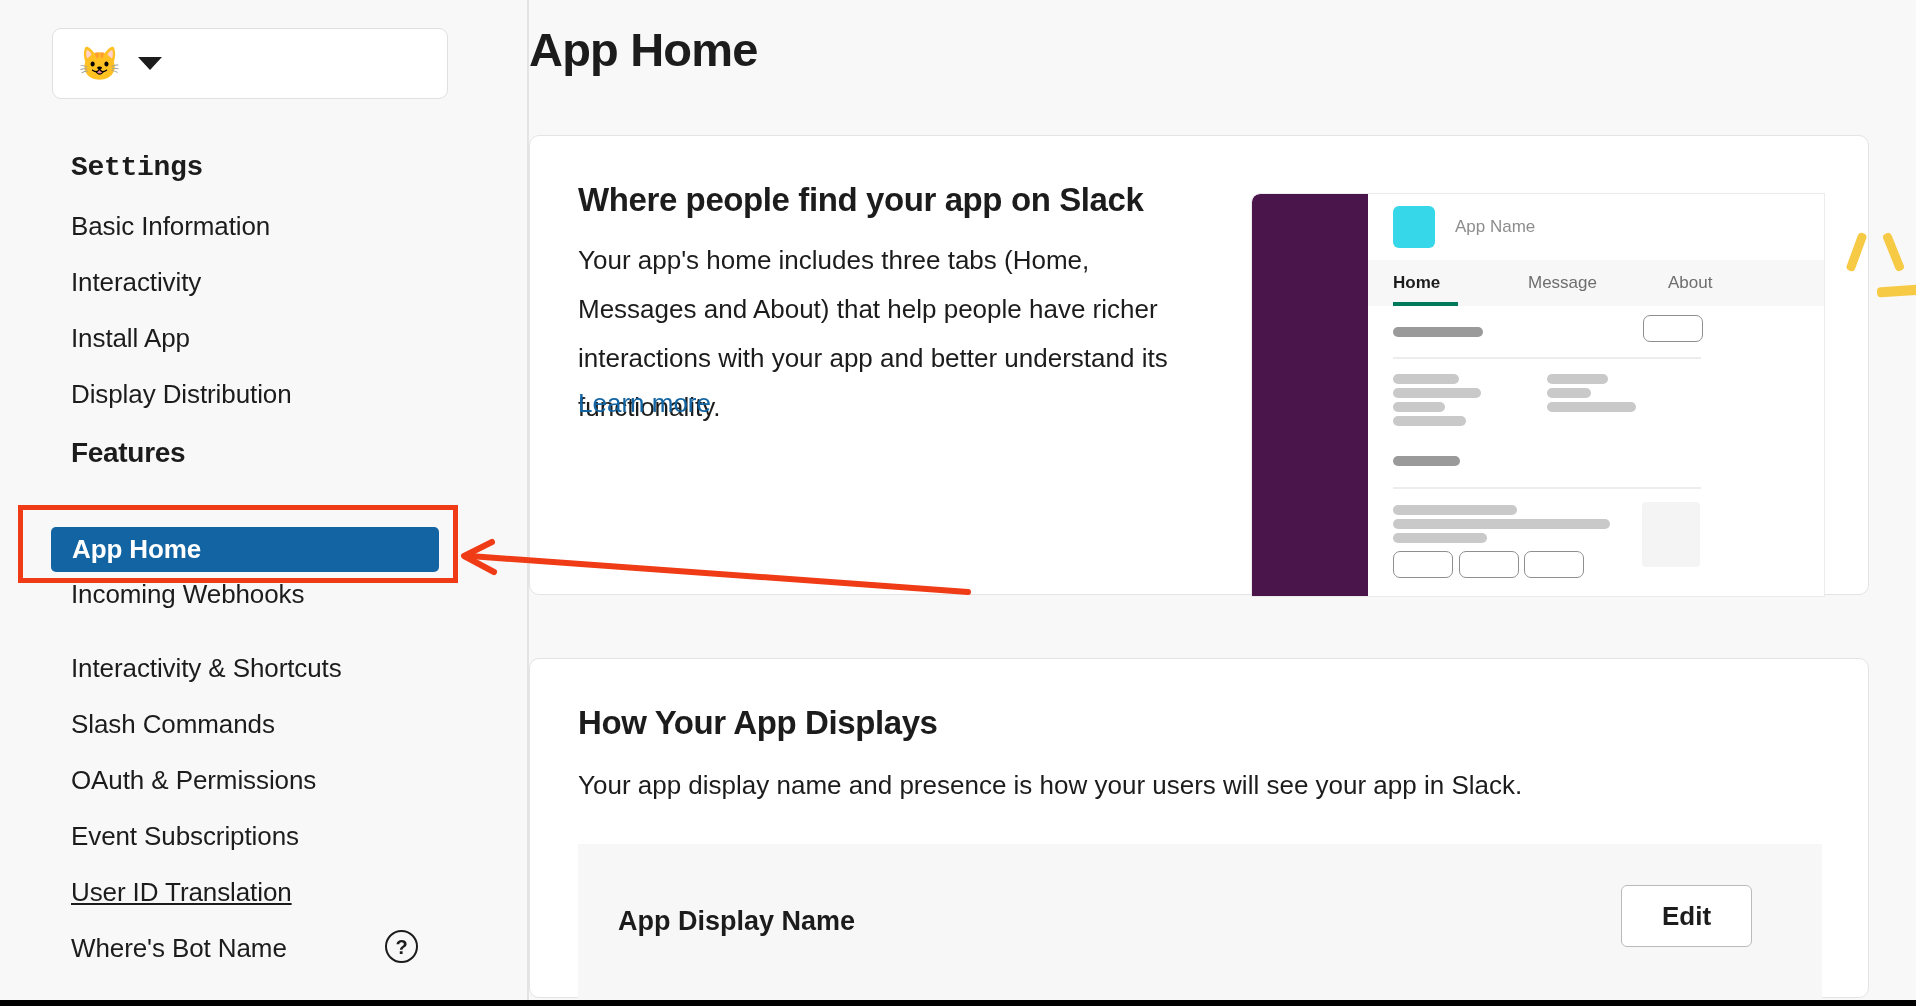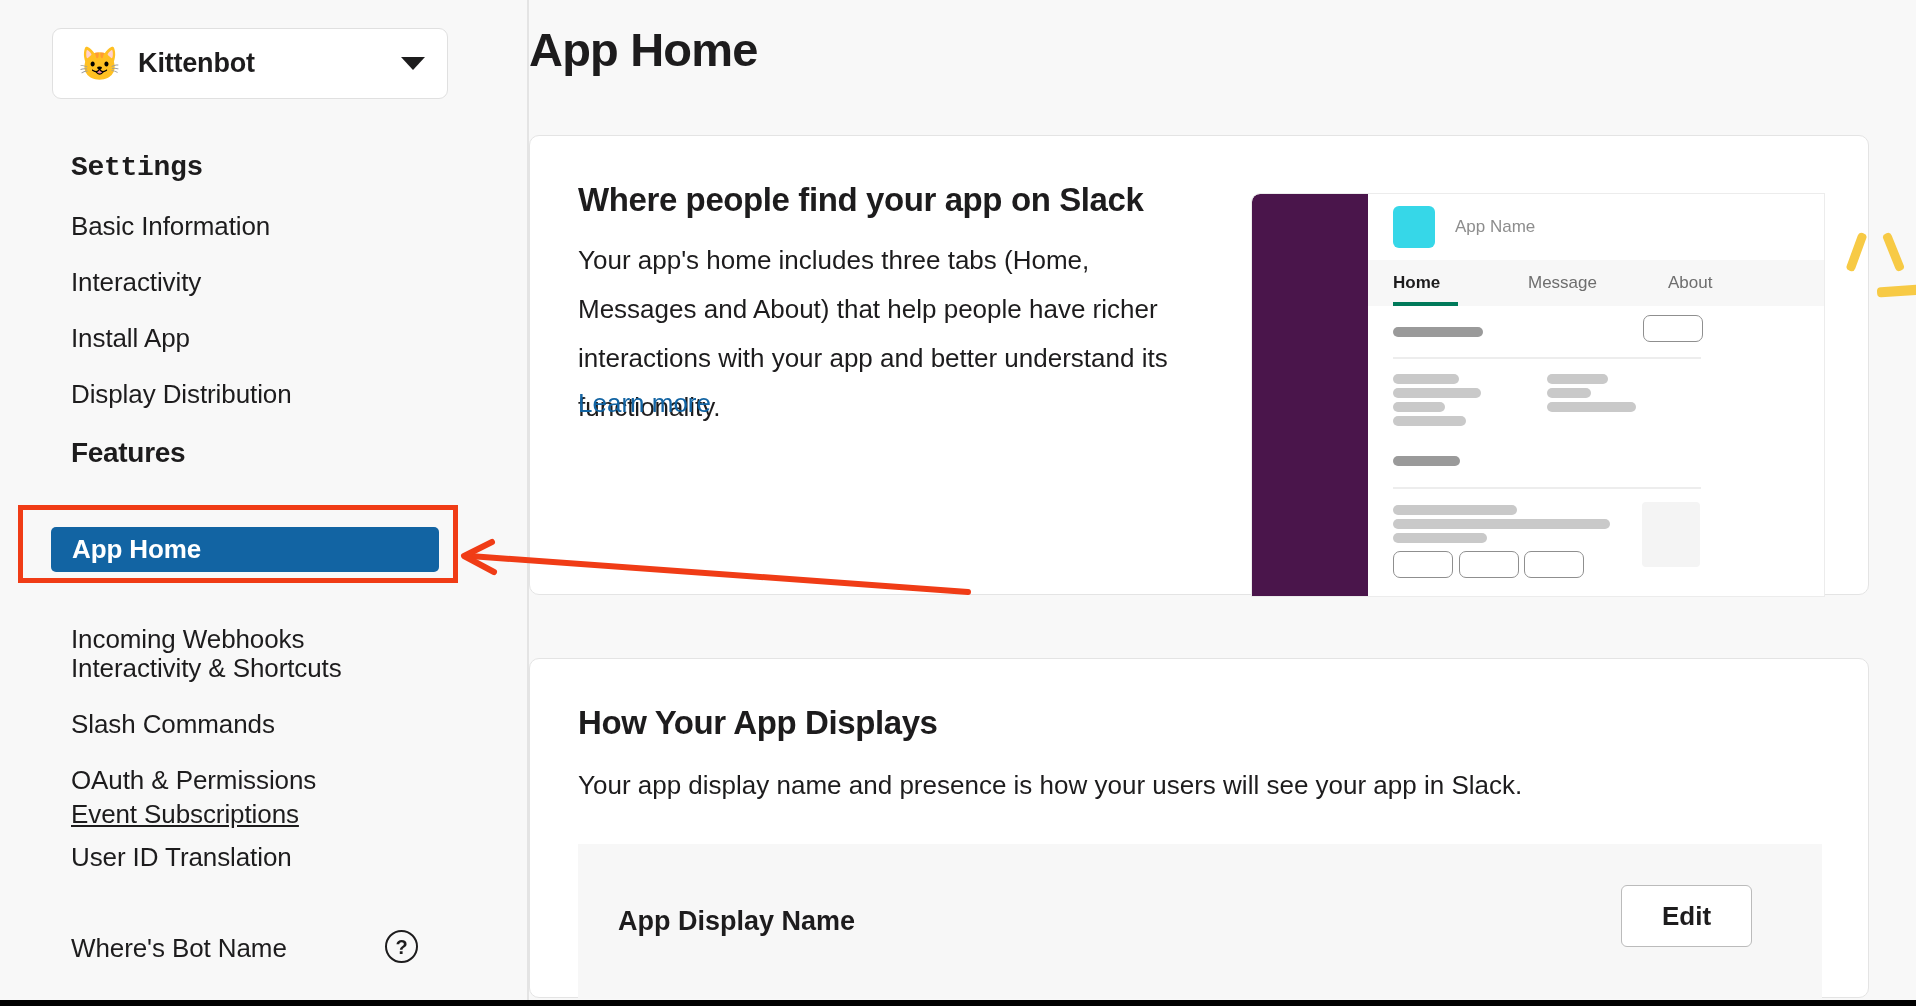--- a/index.html
+++ b/index.html
@@ -322,38 +322,37 @@
 </style>
 </head>
 <body>
 
 <div class="app">
 
   <div class="sidebar">
 
     <div class="app-selector">
       <span class="emoji">😺</span>
-      <span class="app-label">Kittenbot</span>
       <span class="caret"></span>
     </div>
 
     <div class="nav-heading" style="top:152px;font-family:Liberation Mono, monospace;">Settings</div>
     <div class="nav-item" style="top:211px;">Basic Information</div>
     <div class="nav-item" style="top:267px;">Interactivity</div>
     <div class="nav-item" style="top:323px;">Install App</div>
     <div class="nav-item" style="top:379px;">Display Distribution</div>
 
     <div class="nav-heading" style="top:437px;text-align:center;">Features</div>
     <div class="nav-item active">App Home</div>
-    <div class="nav-item" style="top:624px;text-align:right;">Incoming Webhooks</div>
+    <div class="nav-item" style="top:579px;text-align:right;">Incoming Webhooks</div>
     <div class="nav-item" style="top:653px;">Interactivity &amp; Shortcuts</div>
     <div class="nav-item" style="top:709px;">Slash Commands</div>
     <div class="nav-item" style="top:765px;">OAuth &amp; Permissions</div>
-    <div class="nav-item" style="top:799px;text-decoration:underline;">Event Subscriptions</div>
-    <div class="nav-item" style="top:842px;">User ID Translation</div>
+    <div class="nav-item" style="top:821px;">Event Subscriptions</div>
+    <div class="nav-item" style="top:877px;text-decoration:underline;">User ID Translation</div>
     <div class="nav-item" style="top:933px;">Where's Bot Name</div>
     <div class="help-icon">?</div>
   </div>
 
   <div class="main">
 
     <div class="page-title">App Home</div>
 
     <div class="card" id="card-find">
 

